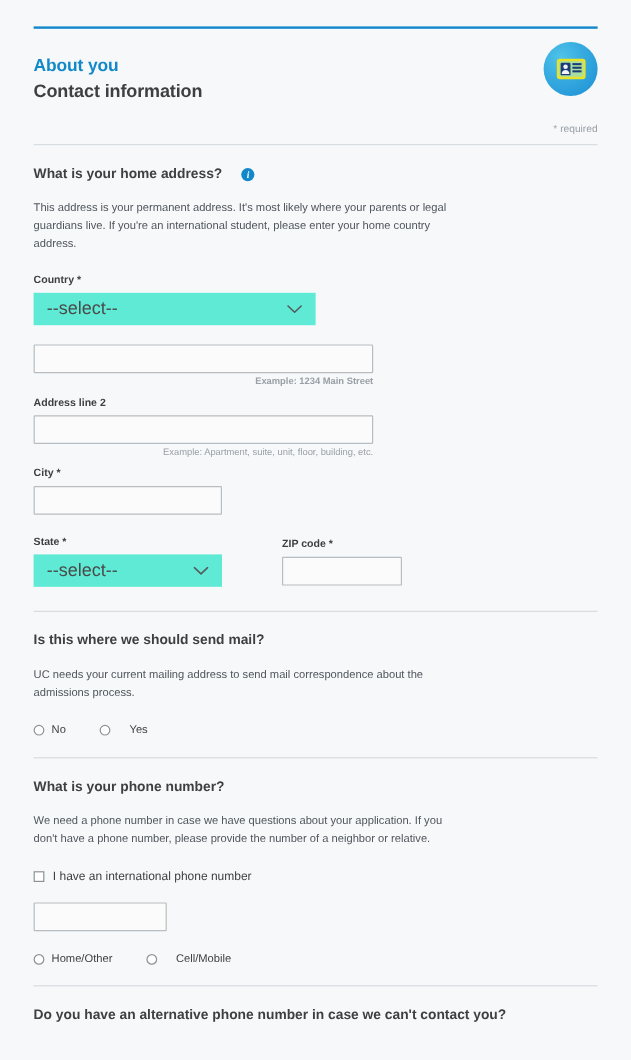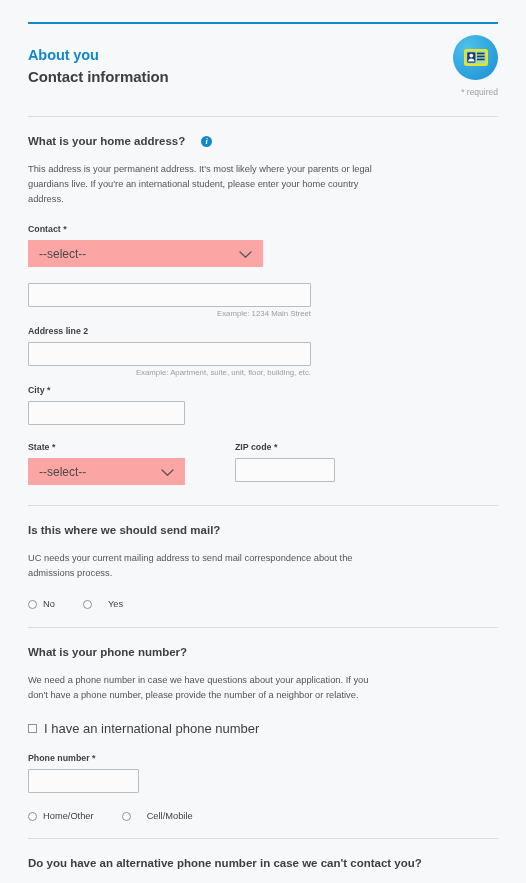--- a/index.html
+++ b/index.html
@@ -57,20 +57,21 @@
     border-radius: 50%;
     background: radial-gradient(circle at 32% 28%, #4fc3e8 0%, #35a9df 45%, #1b8fd4 100%);
     display: flex;
     align-items: center;
     justify-content: center;
   }
   .required-note {
     text-align: right;
     font-size: 8.5px;
     color: #9aa0a6;
+    margin-top: 15px;
   }
 
   
   .divider {
     height: 1px;
     background: #d8dde1;
     margin: 8px 0 0 0;
   }
   .section {
     padding-top: 17px;
@@ -137,25 +138,25 @@
   .w-zip  { width: 100px; }
   .w-phone{ width: 111px; }
 
   .select-wrap {
     position: relative;
     display: inline-block;
   }
   .select-box {
     box-sizing: border-box;
     height: 27px;
-    background: #fca5a5;
+    background: #5eead4;
     border: none;
     border-radius: 0;
     font-family: "Liberation Sans", sans-serif;
-    font-size: 12px;
+    font-size: 15px;
     color: #4a4a4a;
     padding: 0 28px 0 11px;
     display: flex;
     align-items: center;
     cursor: pointer;
   }
   .w-country { width: 235px; }
   .w-state   { width: 157px; }
   .chev {
     position: absolute;
@@ -163,27 +164,27 @@
     top: 50%;
     transform: translateY(-50%);
     pointer-events: none;
   }
   .hint {
     font-size: 7.8px;
     color: #9aa0a6;
     text-align: right;
     margin-top: 2px;
   }
-  .hint.addr1 { width: 283px; }
+  .hint.addr1 { width: 283px; font-weight: bold; }
   .hint.addr2 { width: 283px; }
 
   .row {
     display: flex;
     gap: 50px;
-    align-items: flex-start;
+    align-items: center;
   }
 
   
   .choice-row {
     display: flex;
     align-items: flex-end;
     margin-top: 18px;
   }
   .choice {
     display: flex;
@@ -202,21 +203,21 @@
     background: #ffffff;
     box-sizing: border-box;
     flex: none;
     position: relative;
   }
   .checkbox-row {
     display: flex;
     align-items: center;
     gap: 7px;
     margin-top: 18px;
-    font-size: 13px;
+    font-size: 10px;
     color: #3f3f3f;
     cursor: pointer;
   }
   .checkbox {
     width: 9px;
     height: 9px;
     border: 1px solid #8d9297;
     background: #ffffff;
     box-sizing: border-box;
     flex: none;
@@ -253,21 +254,21 @@
   <div class="divider"></div>
 
   <div class="section">
     <div class="q-title">
       <span>What is your home address?</span>
       <span class="info-icon">i</span>
     </div>
     <div class="help-text">This address is your permanent address. It's most likely where your parents or legal guardians live. If you're an international student, please enter your home country address.</div>
 
     <div class="field">
-      <div class="field-label">Contact *</div>
+      <div class="field-label">Country *</div>
       <div class="select-wrap">
         <div class="select-box w-country">--select--</div>
         <span class="chev">
           <svg width="13" height="8" viewBox="0 0 13 8">
               <path d="M1 1l5.5 5.2L12 1" fill="none" stroke="#55595d" stroke-width="1.3" stroke-linecap="round" stroke-linejoin="round"></path>
             </svg>
         </span>
       </div>
     </div>
 
@@ -328,21 +329,20 @@
   <div class="section">
     <div class="q-title">What is your phone number?</div>
     <div class="help-text">We need a phone number in case we have questions about your application. If you don't have a phone number, please provide the number of a neighbor or relative.</div>
 
     <label class="checkbox-row">
       <span class="checkbox"></span>
       <span>I have an international phone number</span>
     </label>
 
     <div class="field">
-      <div class="field-label">Phone number *</div>
       <input class="text-input w-phone" type="text" value="" style="">
     </div>
 
     <div class="choice-row">
       <label class="choice">
         <span class="radio"></span>
         <span>Home/Other</span>
       </label>
       <label class="choice">
         <span class="radio"></span>

